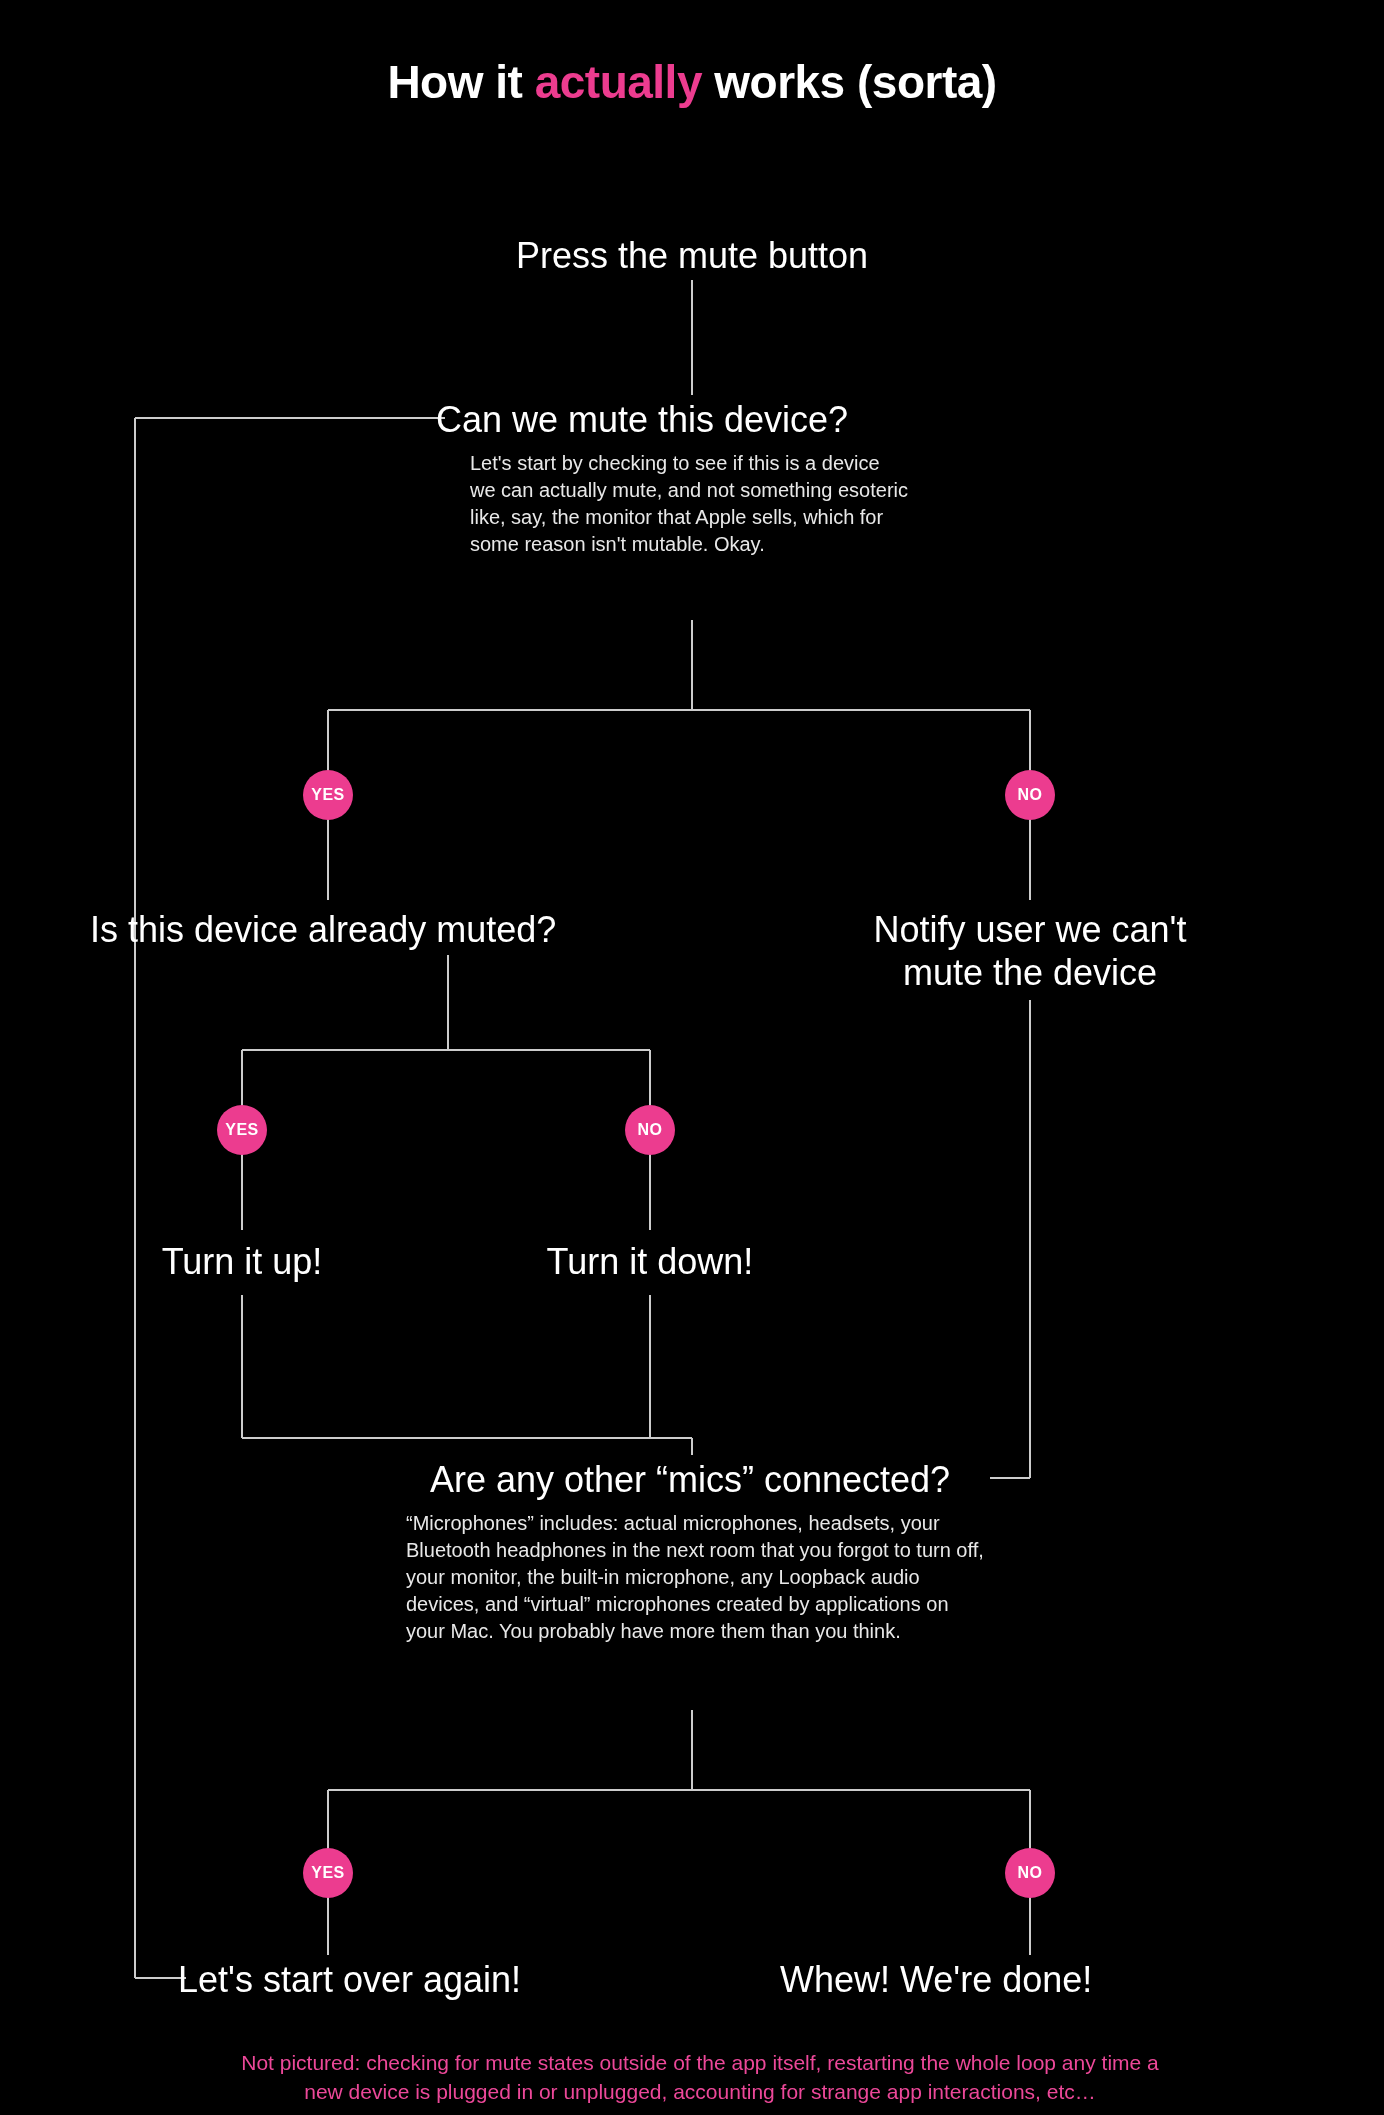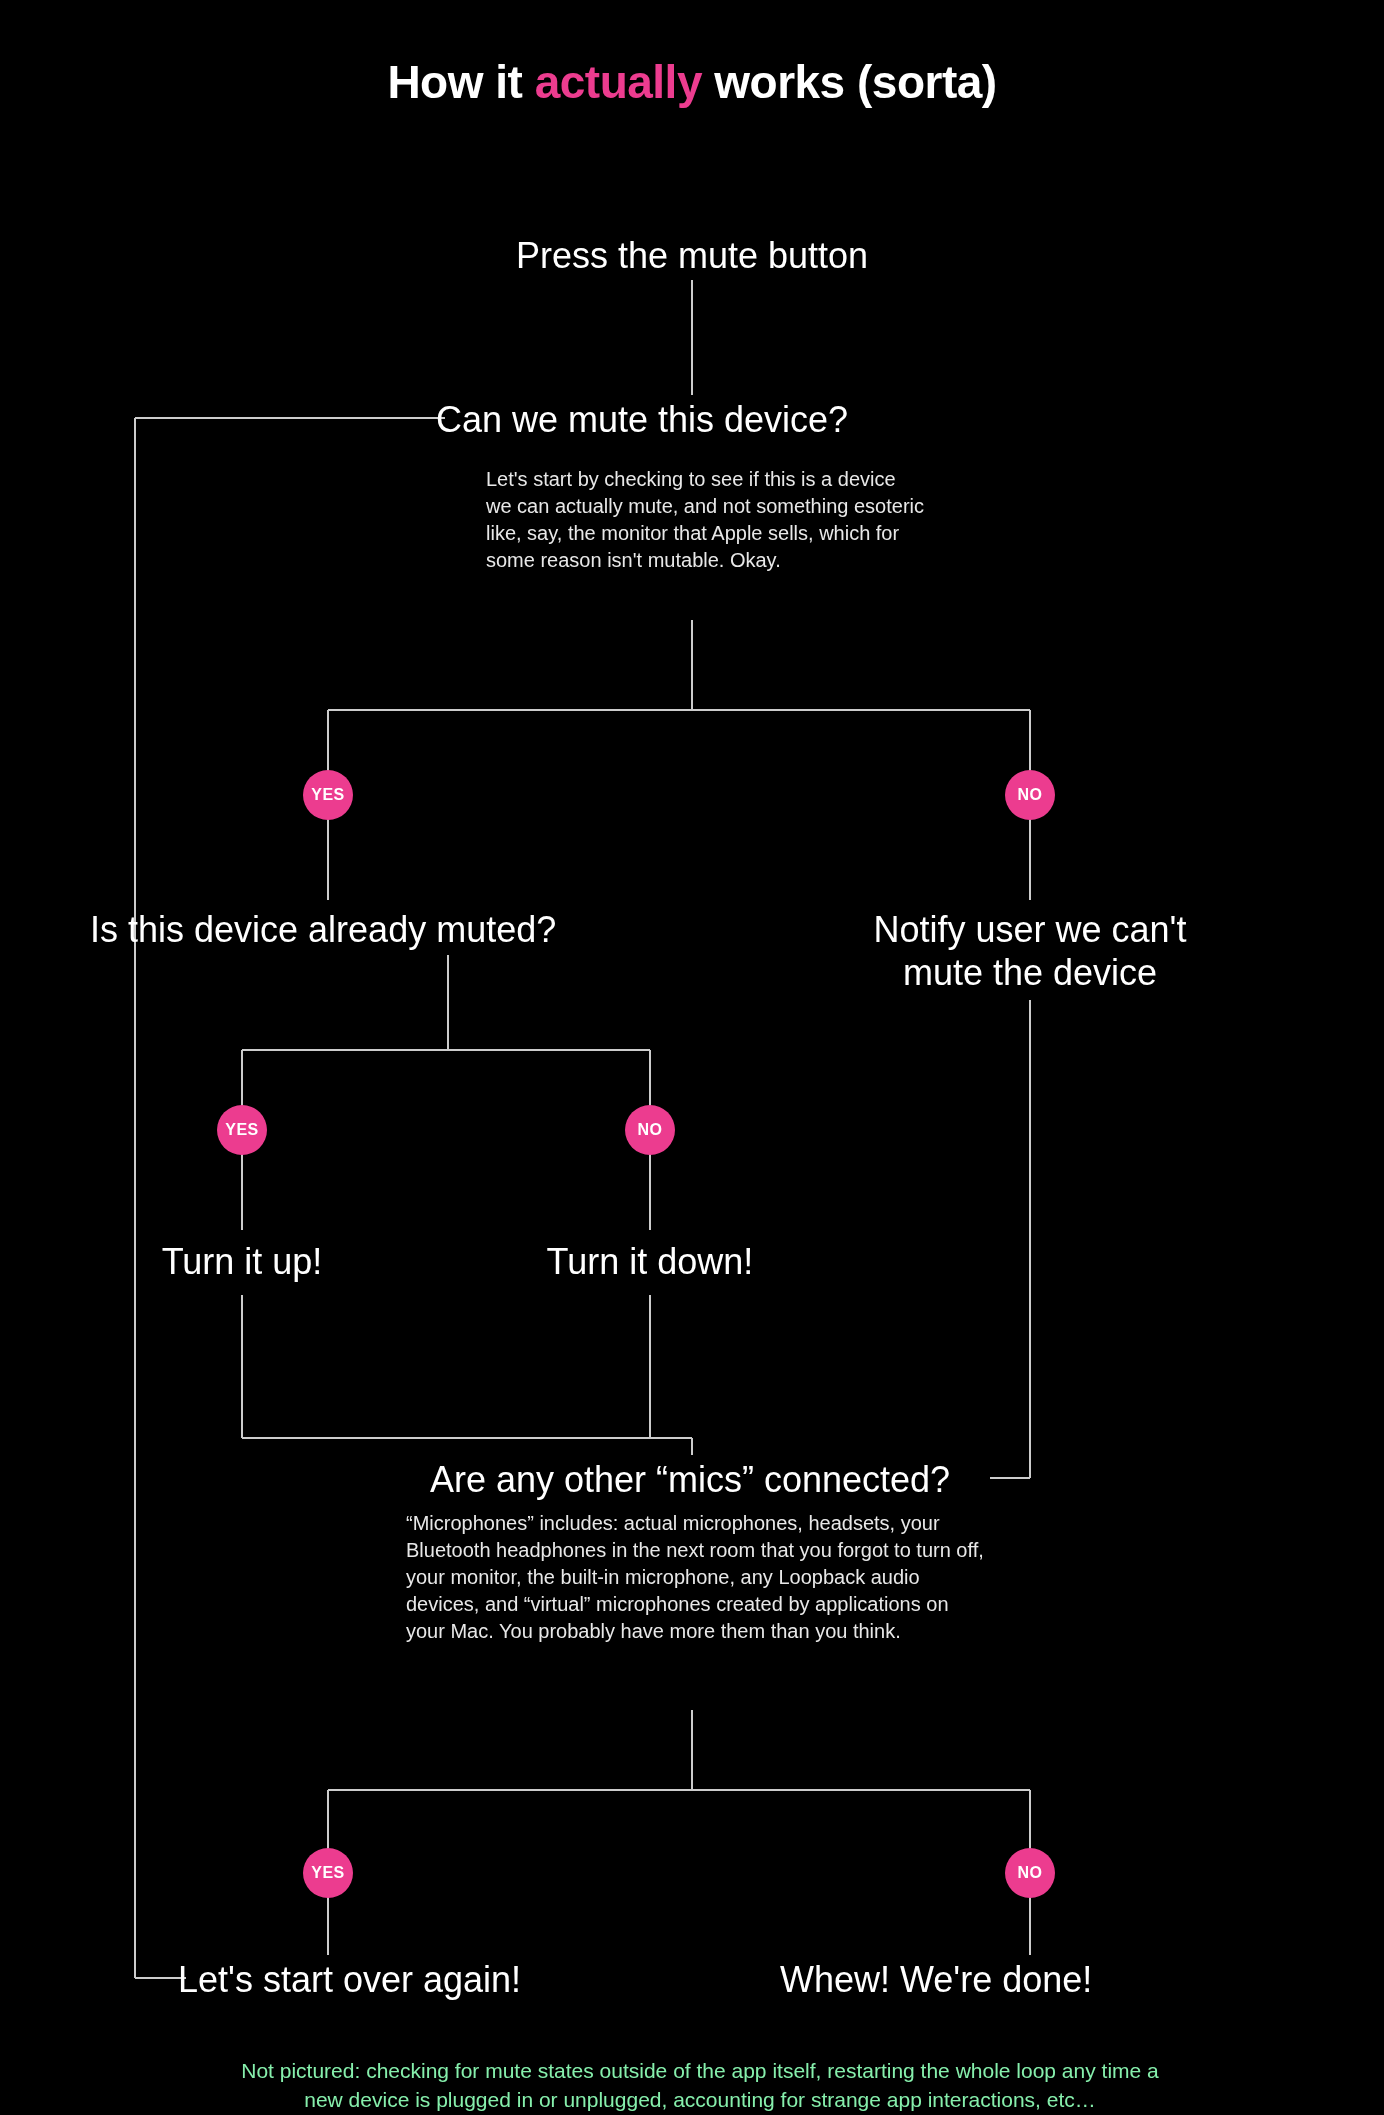--- a/index.html
+++ b/index.html
@@ -47,24 +47,23 @@
     font-size: 16px;
     font-weight: 700;
     display: flex;
     align-items: center;
     justify-content: center;
     letter-spacing: 0.5px;
   }
   .footnote {
     position: absolute;
     font-size: 21px;
-    color: #86efac;
+    color: #ec4899;
     text-align: center;
     line-height: 1.4;
-    margin-top: 8px;
   }
   svg.lines {
     position: absolute;
     top: 0; left: 0;
     width: 1384px;
     height: 2115px;
     pointer-events: none;
   }
   svg.lines line, svg.lines polyline {
     stroke: #ccc;
@@ -107,21 +106,21 @@
   <line x1="135" y1="418" x2="445" y2="418"></line>
 </svg>
 
 <div class="title">
   <span>How it </span><span class="accent">actually</span><span> works (sorta)</span>
 </div>
 
 <div class="node-title" style="top:234px; left:0; width:1384px;">Press the mute button</div>
 
 <div class="node-title" style="top:398px; left:0; width:1284px;">Can we mute this device?</div>
-<div class="node-sub" style="top:466px; left:470px; width:440px;margin-left:16px;">Let's start by checking to see if this is a device we can actually mute, and not something esoteric like, say, the monitor that Apple sells, which for some reason isn't mutable. Okay.</div>
+<div class="node-sub" style="top:450px; left:470px; width:440px;">Let's start by checking to see if this is a device we can actually mute, and not something esoteric like, say, the monitor that Apple sells, which for some reason isn't mutable. Okay.</div>
 
 <div class="badge" style="top:770px; left:303px;">YES</div>
 <div class="badge" style="top:770px; left:1005px;">NO</div>
 
 <div class="node-title" style="top:908px; left:90px; width:720px; text-align:left;">Is this device already muted?</div>
 <div class="node-title" style="top:908px; left:830px; width:400px;">Notify user we can't mute the device</div>
 
 <div class="badge" style="top:1105px; left:217px;">YES</div>
 <div class="badge" style="top:1105px; left:625px;">NO</div>
 

